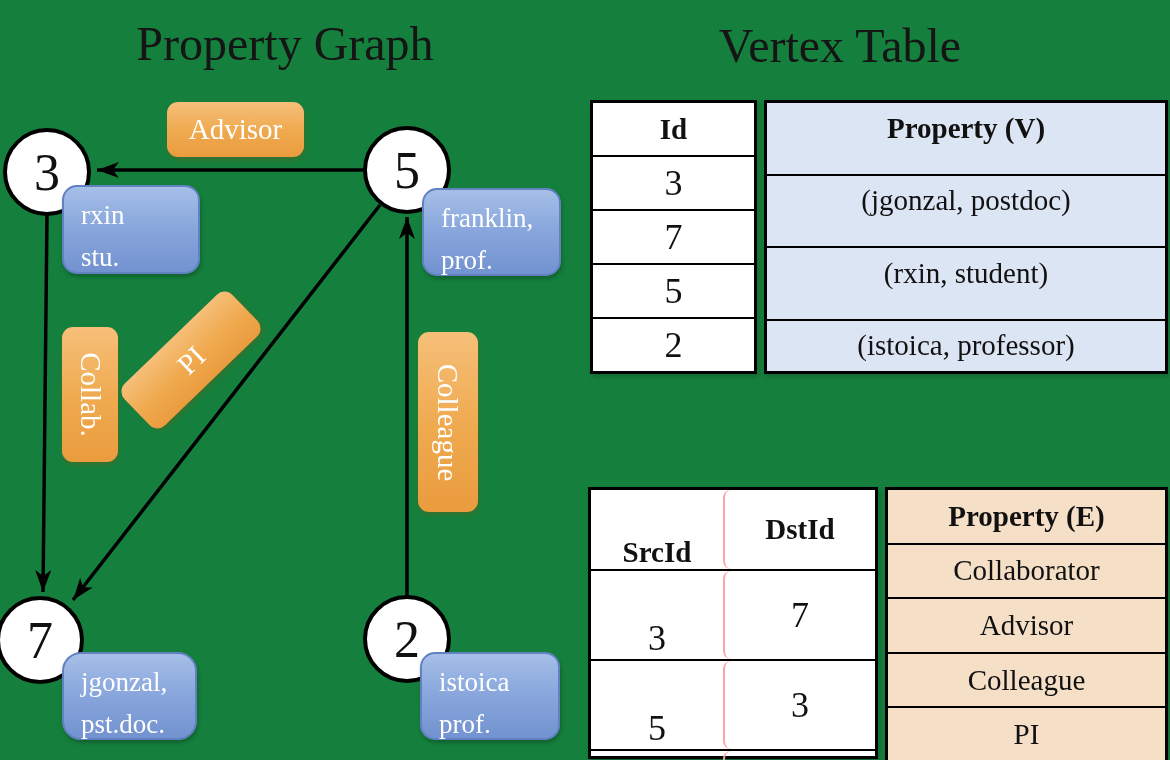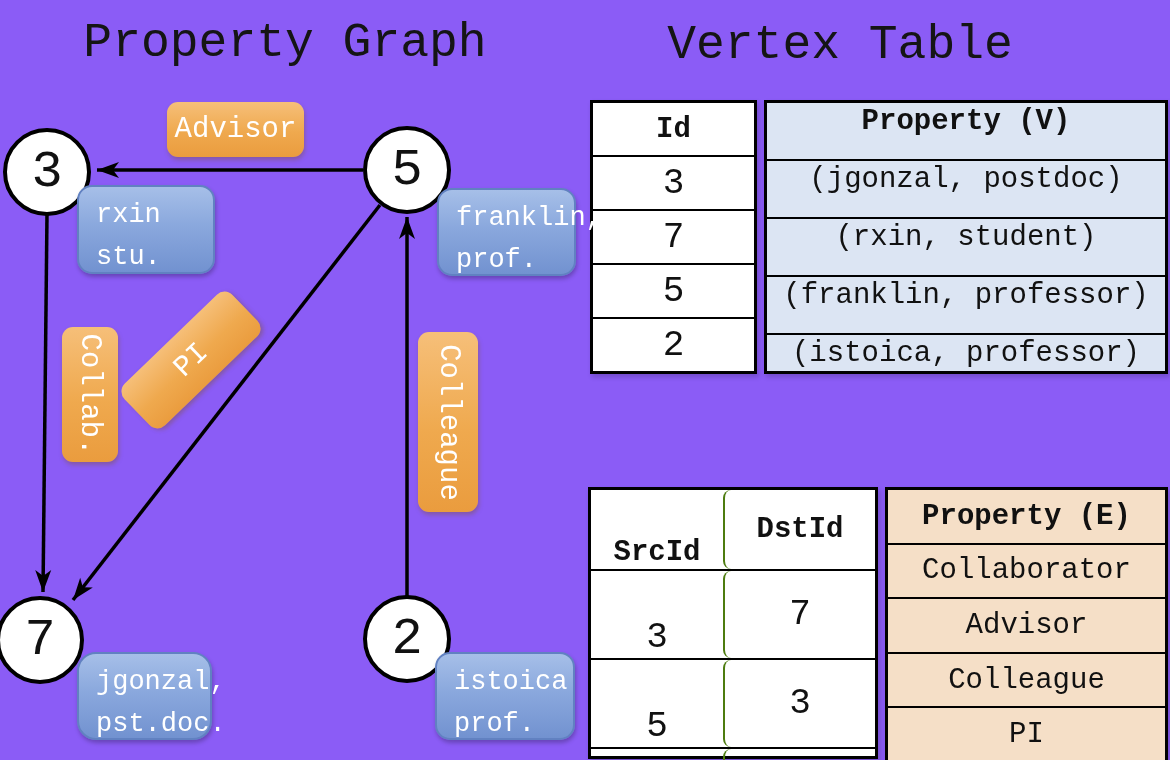--- a/index.html
+++ b/index.html
@@ -1,23 +1,23 @@
 <!DOCTYPE html>
 <html><head>
 <meta charset="utf-8">
 <style>
   * { margin: 0; padding: 0; box-sizing: border-box; }
   html, body { background: #ffffff; }
   .canvas {
     position: relative;
     width: 1170px;
     height: 760px;
-    background: #8b5cf6;
+    background: #15803d;
     overflow: hidden;
-    font-family: Liberation Mono, monospace;
+    font-family: Liberation Serif, serif;
     color: #111;
   }
 
   
   .big-title {
     position: absolute;
     font-size: 48px;
     font-weight: 400;
     letter-spacing: 0px;
     color: #151515;
@@ -55,21 +55,20 @@
     z-index: 3;
     background: linear-gradient(180deg, #a6bfe8 0%, #8aa8dd 45%, #7292d0 100%);
     border: 2px solid #6181c1;
     border-radius: 15px;
     box-shadow: 1px 3px 4px rgba(0,0,0,0.25);
     color: #ffffff;
     font-size: 27px;
     line-height: 1.55;
     padding: 8px 6px 0 17px;
     white-space: pre-line;
-    margin-left: 15px;
   }
   .rxin-box     { left: 62px;  top: 185px; width: 138px; height: 89px; }
   .franklin-box { left: 422px; top: 188px; width: 139px; height: 88px; }
   .jgonzal-box  { left: 62px;  top: 652px; width: 135px; height: 88px; border-radius: 19px; }
   .istoica-box  { left: 420px; top: 652px; width: 140px; height: 88px; }
 
   
   .eprop-box {
     position: absolute;
     z-index: 3;
@@ -107,21 +106,21 @@
     flex: 1;
     display: flex; align-items: center; justify-content: center;
     font-size: 29px;
     font-weight: 300;
     color: #111;
     white-space: nowrap;
     border-radius: 8px;
   }
   .tbl .cell.hdr { font-weight: 700; font-size: 29px; }
   .tbl .cell.num { font-size: 36px; }
-  .tbl .cell + .cell { border-left: 2px solid #4d7c0f; }
+  .tbl .cell + .cell { border-left: 2px solid #fca5a5; }
 
   .vt-id   { left: 590px; top: 100px; width: 167px; height: 274px; }
   .vt-prop { left: 764px; top: 100px; width: 404px; height: 274px; background: #dce5f3; gap: 20px; }
   .et-ids  { left: 588px; top: 487px; width: 290px; height: 272px; }
   .et-ids .cell.src { flex: 0 0 132px; margin-top: 46px; }
   .et-prop { left: 885px; top: 487px; width: 283px; height: 277px; background: #f5dfc7; }
 </style>
 </head>
 <body>
 
@@ -199,23 +198,20 @@
     <div class="row">
       <div class="cell hdr">Property (V)</div>
     </div>
     <div class="row">
       <div class="cell">(jgonzal, postdoc)</div>
     </div>
     <div class="row">
       <div class="cell">(rxin, student)</div>
     </div>
     <div class="row">
-      <div class="cell">(franklin, professor)</div>
-    </div>
-    <div class="row">
       <div class="cell">(istoica, professor)</div>
     </div>
   </div>
 
   <div class="tbl et-ids">
     <div class="row">
       <div class="cell hdr src">SrcId</div>
       <div class="cell hdr">DstId</div>
     </div>
     <div class="row">

